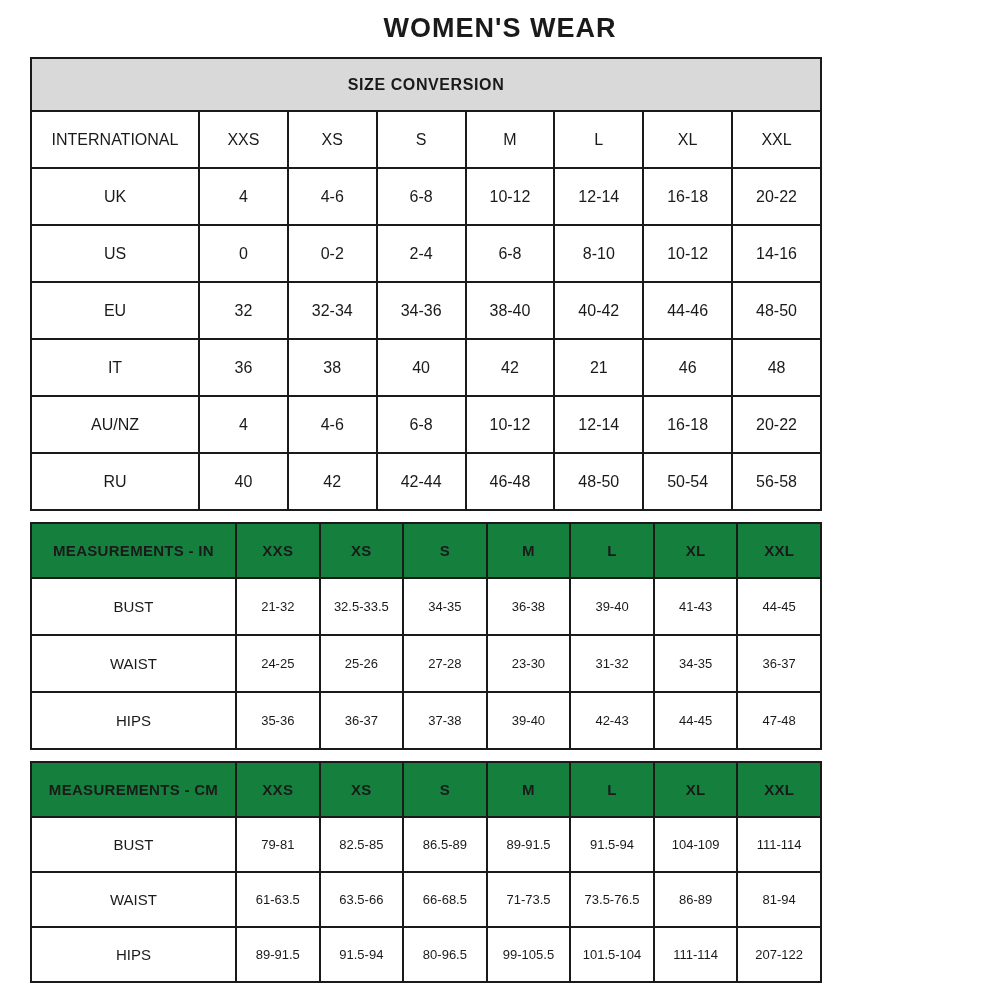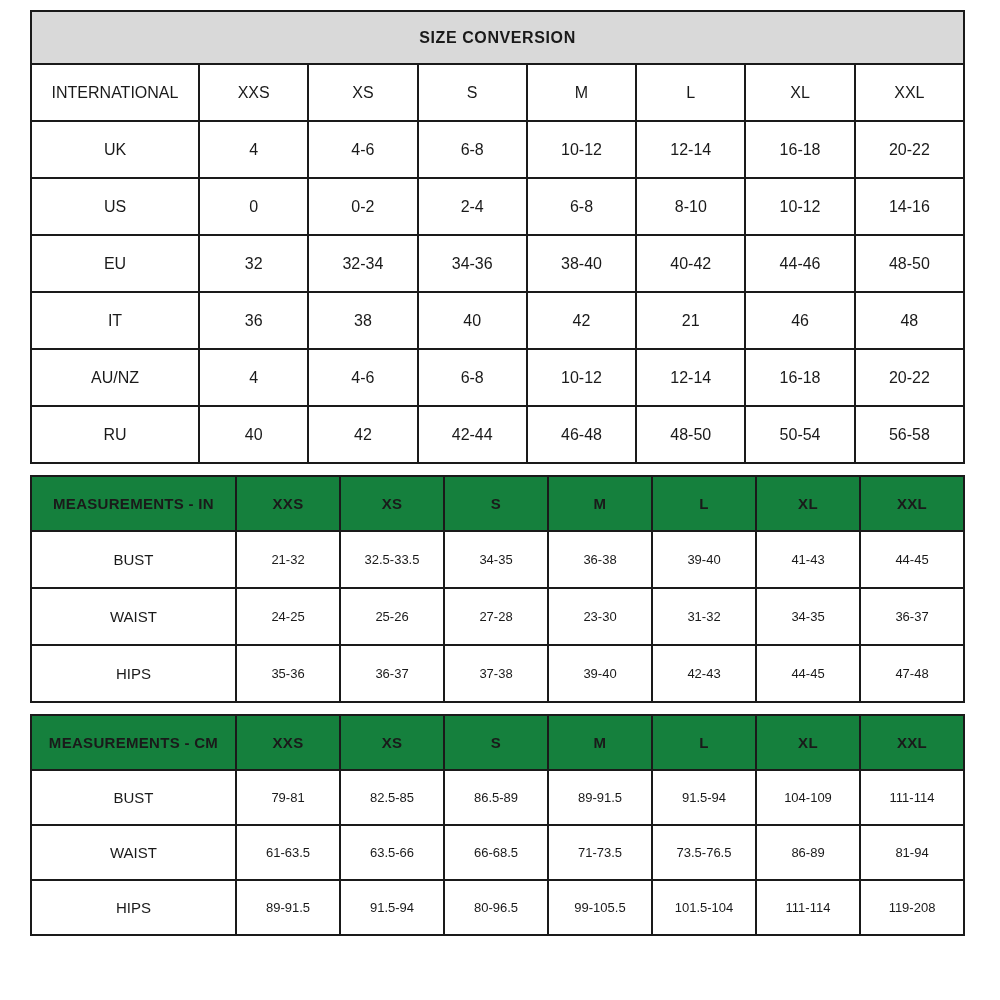--- a/index.html
+++ b/index.html
@@ -21,21 +21,21 @@
   }
   h1.page-title {
     margin: 2px 0 13px 0;
     text-align: center;
     font-size: 27px;
     font-weight: 700;
     letter-spacing: 1px;
     line-height: 32px;
   }
   table {
-    width: 935px;
+    width: 792px;
     border-collapse: collapse;
     table-layout: fixed;
     border: 2px solid #1a1a1a;
     margin: 0 0 11px 0;
   }
   th, td {
     border: 2px solid #1a1a1a;
     text-align: center;
     vertical-align: middle;
     padding: 0 2px;
@@ -70,20 +70,21 @@
     letter-spacing: 0.3px;
   }
   .tm td { font-size: 13px; font-weight: 400; }
   .tm td:first-child { font-size: 15px; }
 </style>
 </head>
 <body>
 
 <div class="page">
 
+  <h1 class="page-title">WOMEN'S WEAR</h1>
 
   <table class="t1">
     <colgroup>
       <col class="label-col">
         <col>
         <col>
         <col>
         <col>
         <col>
         <col>
@@ -270,18 +271,18 @@
           <td>81-94</td>
         </tr>
         <tr>
           <td>HIPS</td>
           <td>89-91.5</td>
           <td>91.5-94</td>
           <td>80-96.5</td>
           <td>99-105.5</td>
           <td>101.5-104</td>
           <td>111-114</td>
-          <td>119-208</td>
+          <td>207-122</td>
         </tr>
       </tbody>
   </table>
 
 </div>
 
 </body></html>

